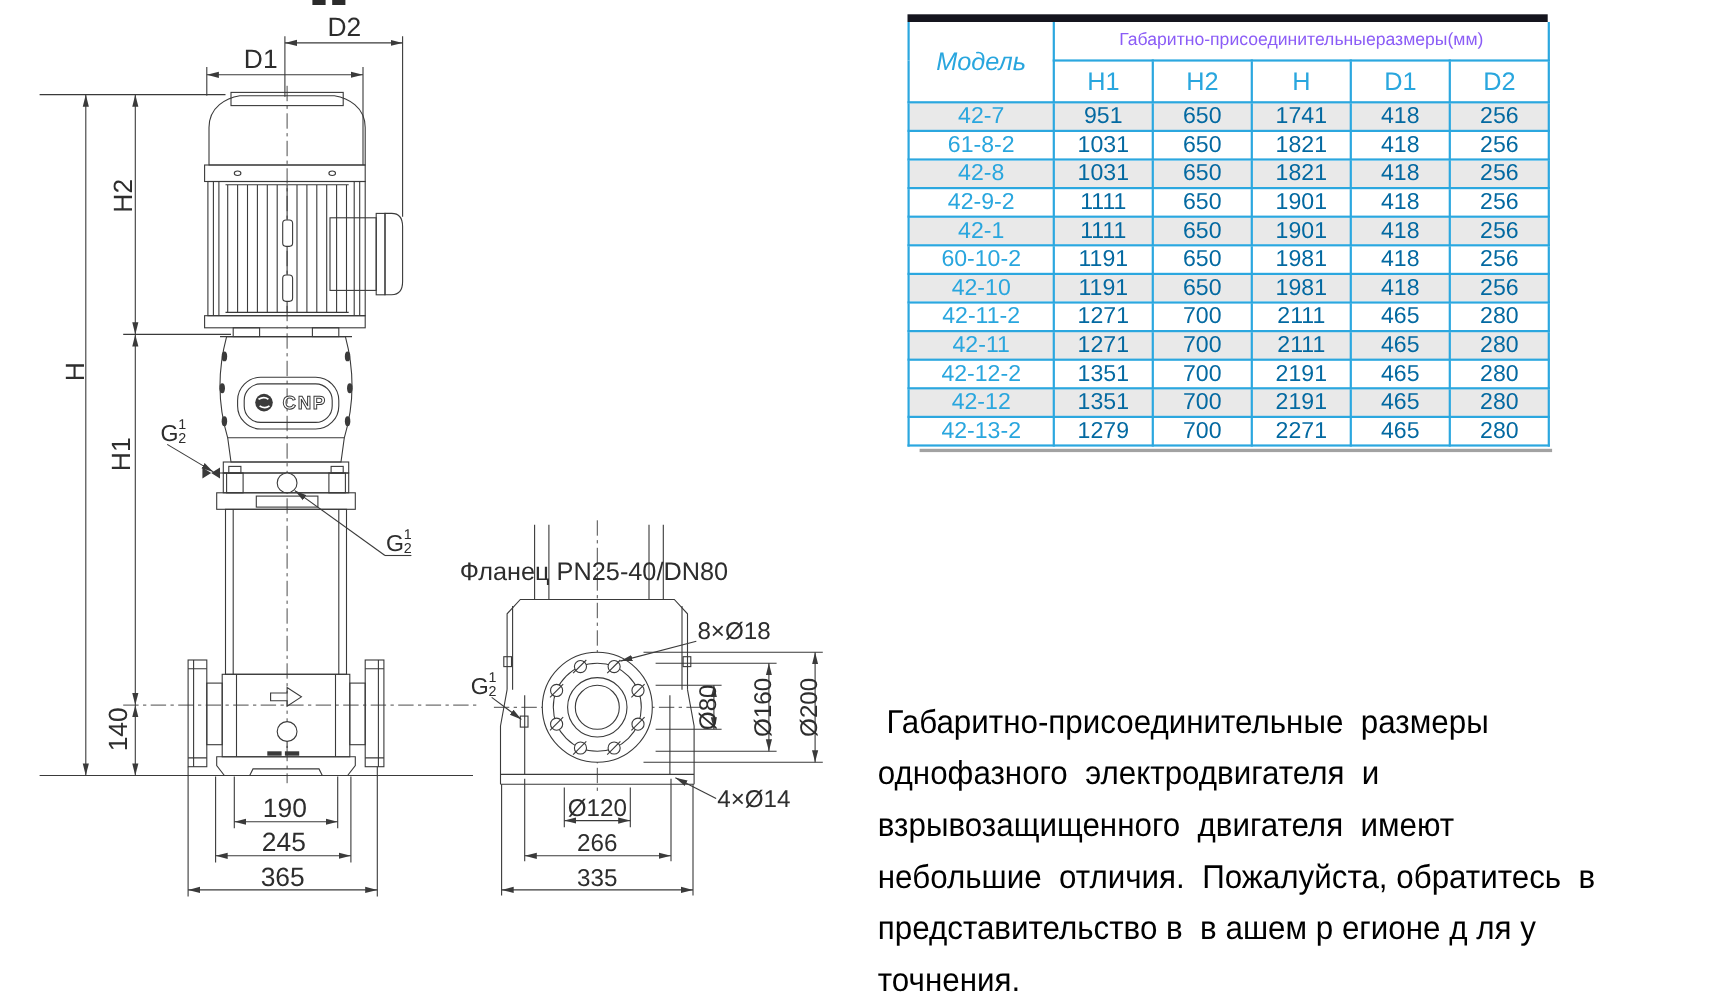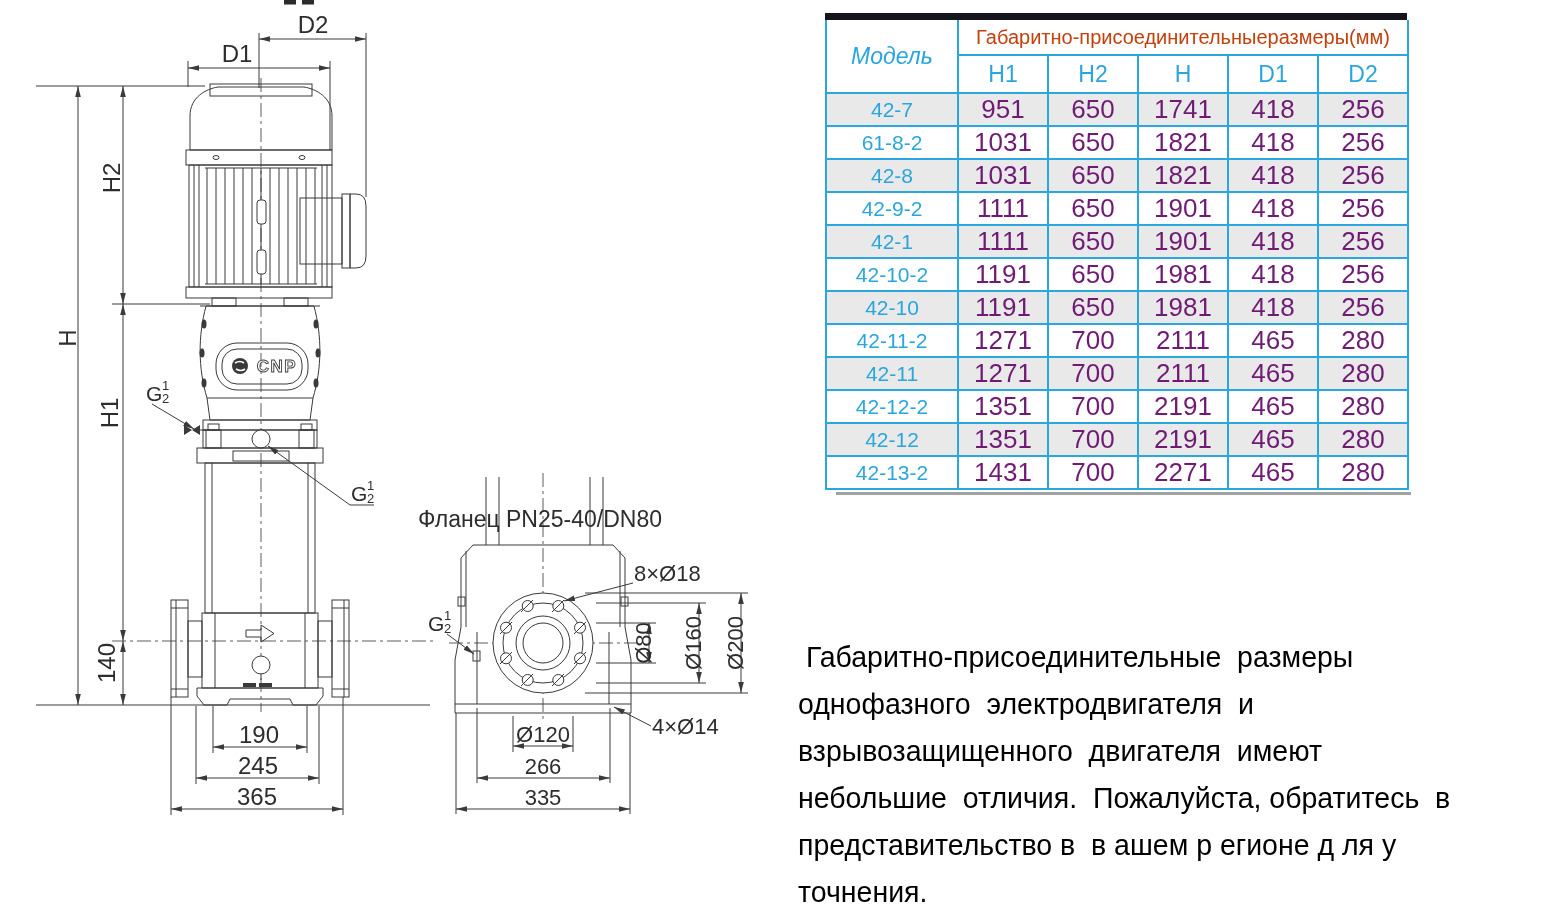--- a/index.html
+++ b/index.html
@@ -20,24 +20,24 @@
   .logo-text{font-size:17px;font-weight:bold;fill:#fff;stroke:#3a3a3a;stroke-width:0.9;letter-spacing:1.5px;text-anchor:middle;}
 
   
   .tbl-wrap{position:absolute;left:825px;top:13px;width:582px;}
   .tbl-topbar{height:7px;background:#15151e;}
   table.tbl{border-collapse:collapse;width:582px;table-layout:fixed;background:#fff;}
   table.tbl td{border:2px solid #2ba7df;text-align:center;vertical-align:middle;padding:0;overflow:hidden;}
   table.tbl tr:first-child td{border-top:0;}
   tr.h1r{height:35px;} tr.h2r{height:38px;} tr.dr{height:22px;}
   .hdr-model{color:#29a6de;font-size:23px;font-style:italic;}
-  .hdr-group{color:#c2410c;font-size:20px;}
+  .hdr-group{color:#8b5cf6;font-size:16px;}
   .hdr-sub{color:#29a6de;font-size:23px;}
   td.model{color:#29a6de;font-size:21px;}
-  td.val{color:#701a75;font-size:26px;}
+  td.val{color:#0369a1;font-size:21px;}
   tr.g{background:#e9e9e9;}
   .tbl-shadow{height:3px;background:#a2a2a2;margin-left:11px;width:575px;margin-top:2px;}
 
   
   .note{position:absolute;left:798px;top:633px;font-size:30px;line-height:47px;
         color:#000;transform:scaleX(0.95);transform-origin:0 0;}
   .note-line{white-space:pre;}
 </style>
 </head>
 <body>
@@ -309,21 +309,21 @@
         </tr>
         <tr class="dr g">
           <td class="model">42-1</td>
           <td class="val">1111</td>
           <td class="val">650</td>
           <td class="val">1901</td>
           <td class="val">418</td>
           <td class="val">256</td>
         </tr>
         <tr class="dr">
-          <td class="model">42-10-2</td>
+          <td class="model">60-10-2</td>
           <td class="val">1191</td>
           <td class="val">650</td>
           <td class="val">1981</td>
           <td class="val">418</td>
           <td class="val">256</td>
         </tr>
         <tr class="dr g">
           <td class="model">42-10</td>
           <td class="val">1191</td>
           <td class="val">650</td>
@@ -358,21 +358,21 @@
         <tr class="dr g">
           <td class="model">42-12</td>
           <td class="val">1351</td>
           <td class="val">700</td>
           <td class="val">2191</td>
           <td class="val">465</td>
           <td class="val">280</td>
         </tr>
         <tr class="dr">
           <td class="model">42-13-2</td>
-          <td class="val">1431</td>
+          <td class="val">1279</td>
           <td class="val">700</td>
           <td class="val">2271</td>
           <td class="val">465</td>
           <td class="val">280</td>
         </tr>
       </tbody>
     </table>
     <div class="tbl-shadow"></div>
   </div>
 

